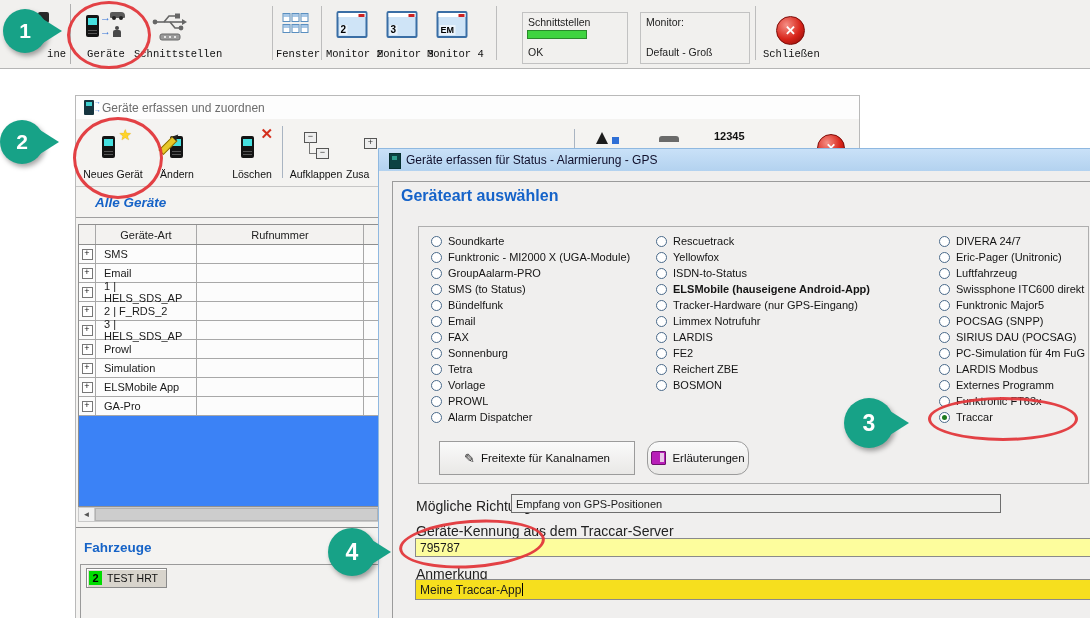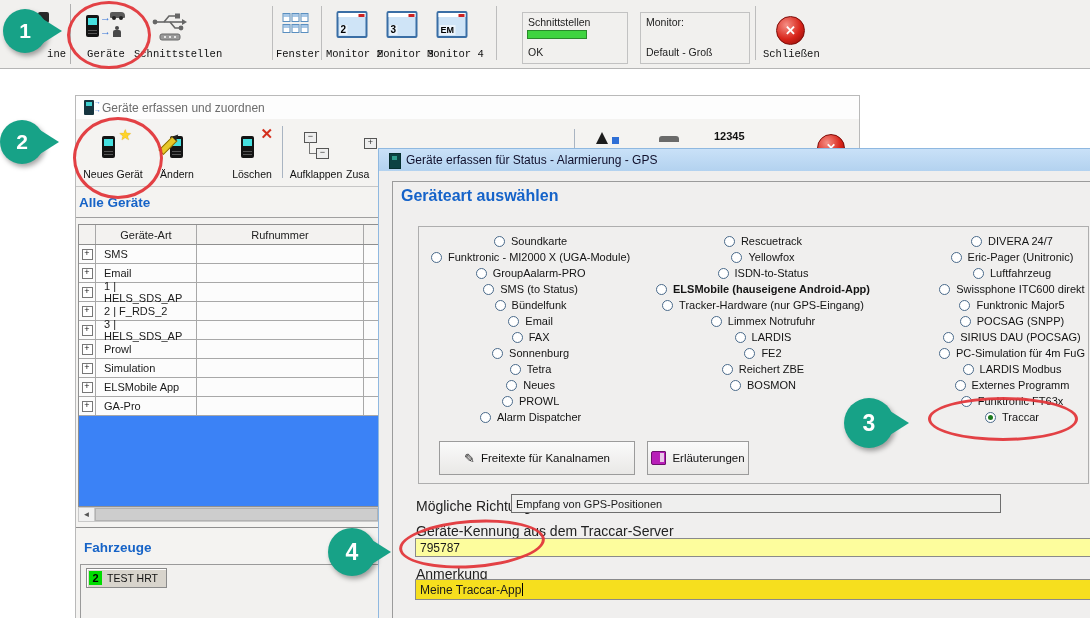--- a/index.html
+++ b/index.html
@@ -108,21 +108,21 @@
   .dlg{left:378px;top:148px;width:722px;height:482px;background:#f0efee;border:1px solid #8fb8e0;z-index:10;}
   .dlg-title{position:absolute;left:0;top:0;width:100%;height:22px;background:linear-gradient(#c9e1f8,#b3d2ef);}
   .dlg-title .txt{position:absolute;left:27px;top:4px;font-size:12px;color:#10102c;white-space:nowrap;}
   .dlg-phone{position:absolute;left:10px;top:4px;width:10px;height:14px;background:#0c4242;border:1px solid #063030;}
   .dlg-phone::before{content:"";position:absolute;left:2px;top:2px;width:5px;height:4px;background:#2f9d8d;}
   .dlg-panel{position:absolute;left:13px;top:32px;width:709px;height:450px;border:1px solid #9b9b9b;}
   .dlg-head{position:absolute;left:22px;top:38px;font-size:16px;font-weight:bold;color:#1563c9;}
   .radio-box{position:absolute;left:39px;top:77px;width:669px;height:256px;border:1px solid #aeaeae;}
   .rcol{position:absolute;top:84px;}
   .rcol1{left:52px;} .rcol2{left:277px;} .rcol3{left:560px;}
-  .radio-row{height:16px;display:flex;align-items:center;justify-content:center;}
+  .radio-row{height:16px;display:flex;align-items:center;}
   .radio-circle{width:11px;height:11px;border:1px solid #4a6a8a;border-radius:50%;background:#fff;box-sizing:border-box;position:relative;flex:none;}
   .radio-circle.selected::after{content:"";position:absolute;left:2px;top:2px;width:5px;height:5px;border-radius:50%;background:#1e7a1e;}
   .radio-label{font-size:11px;margin-left:6px;white-space:nowrap;color:#141414;}
   .radio-label.bold{font-weight:bold;}
   .dlg-btn{position:absolute;height:32px;border:1px solid #9b9b9b;background:linear-gradient(#fafafa,#e9e8e6);
     display:flex;align-items:center;justify-content:center;font-size:11.5px;color:#111;gap:6px;}
   .pen-ico{font-size:13px;color:#222;transform:rotate(0deg);}
   .book-ico{width:13px;height:12px;background:#b81fb8;border:1px solid #6e106e;border-radius:2px 1px 1px 2px;position:relative;}
   .book-ico::after{content:"";position:absolute;right:1px;top:1px;width:4px;height:9px;background:#e9c7e9;}
   .fld-label{position:absolute;font-size:14px;color:#222;white-space:nowrap;}
@@ -288,21 +288,21 @@
 
     <span class="sep-v" style="left:498px;top:33px;height:22px;"></span>
     <span class="abs tri-ant" style="left:520px;top:36px;"></span>
     <span class="abs blue-sq" style="left:536px;top:41px;"></span>
     <span class="abs" style="left:583px;top:40px;width:20px;height:6px;background:#6a6a6a;border-radius:3px 3px 0 0;"></span>
     <span class="abs digits" style="left:638px;top:34px;">12345</span>
     <span class="abs red-orb" style="left:741px;top:38px;width:26px;height:26px;font-size:12px;">✕</span>
 
     <span class="line-h" style="left:0;top:90px;width:783px;background:#c6c6c6;"></span>
 
-    <div class="abs blue-header" style="left:3px;top:99px;">Alle Geräte</div>
+    <div class="abs blue-header" style="left:19px;top:99px;font-style:italic;">Alle Geräte</div>
     <span class="line-h" style="left:0;top:121px;width:307px;"></span>
 
     <div class="dev-table">
       <div class="thead">
         <span class="c0"></span>
         <span style="width:101px;">Geräte-Art</span>
         <span style="width:167px;">Rufnummer</span>
         <span style="flex:1;border-right:none;"></span>
       </div>
       <div>
@@ -441,21 +441,21 @@
         <div class="radio-row">
           <span class="radio-circle"></span>
           <span class="radio-label">Sonnenburg</span>
         </div>
         <div class="radio-row">
           <span class="radio-circle"></span>
           <span class="radio-label">Tetra</span>
         </div>
         <div class="radio-row">
           <span class="radio-circle"></span>
-          <span class="radio-label">Neues</span>
+          <span class="radio-label">Vorlage</span>
         </div>
         <div class="radio-row">
           <span class="radio-circle"></span>
           <span class="radio-label">PROWL</span>
         </div>
         <div class="radio-row">
           <span class="radio-circle"></span>
           <span class="radio-label">Alarm Dispatcher</span>
         </div>
       </div>
@@ -549,21 +549,21 @@
         <div class="radio-row">
           <span class="radio-circle selected"></span>
           <span class="radio-label">Traccar</span>
         </div>
       </div>
 
     <div class="dlg-btn" style="left:60px;top:292px;width:194px;">
       <span class="pen-ico">✎</span>
       <span>Freitexte für Kanalnamen</span>
     </div>
-    <div class="dlg-btn" style="left:268px;top:292px;width:100px;">
+    <div class="dlg-btn" style="left:268px;top:292px;width:100px;border-radius:12px;">
       <span class="book-ico"></span>
       <span>Erläuterungen</span>
     </div>
 
     <span class="fld-label" style="left:37px;top:349px;">Mögliche Richtung:</span>
     <div class="fld fld-gray" style="left:132px;top:345px;width:490px;height:19px;">
       <span>Empfang von GPS-Positionen</span>
     </div>
 
     <span class="fld-label" style="left:37px;top:374px;">Geräte-Kennung aus dem Traccar-Server</span>

